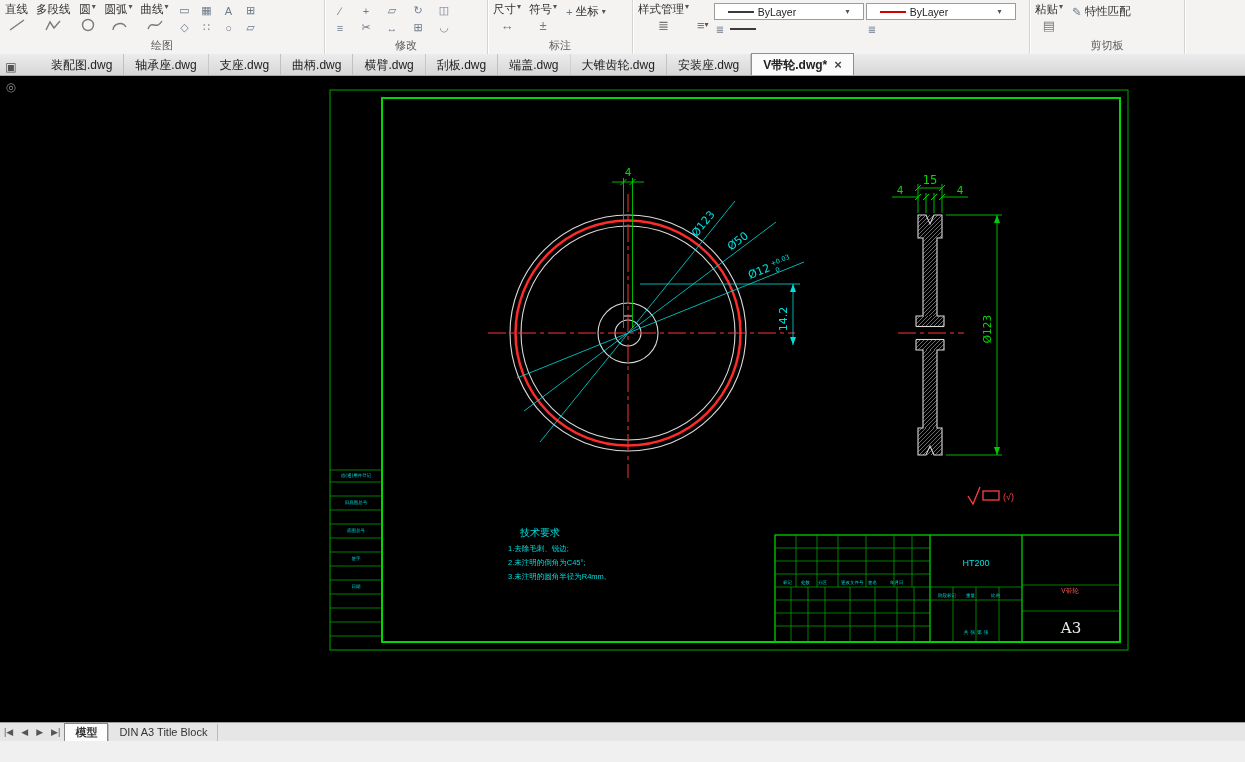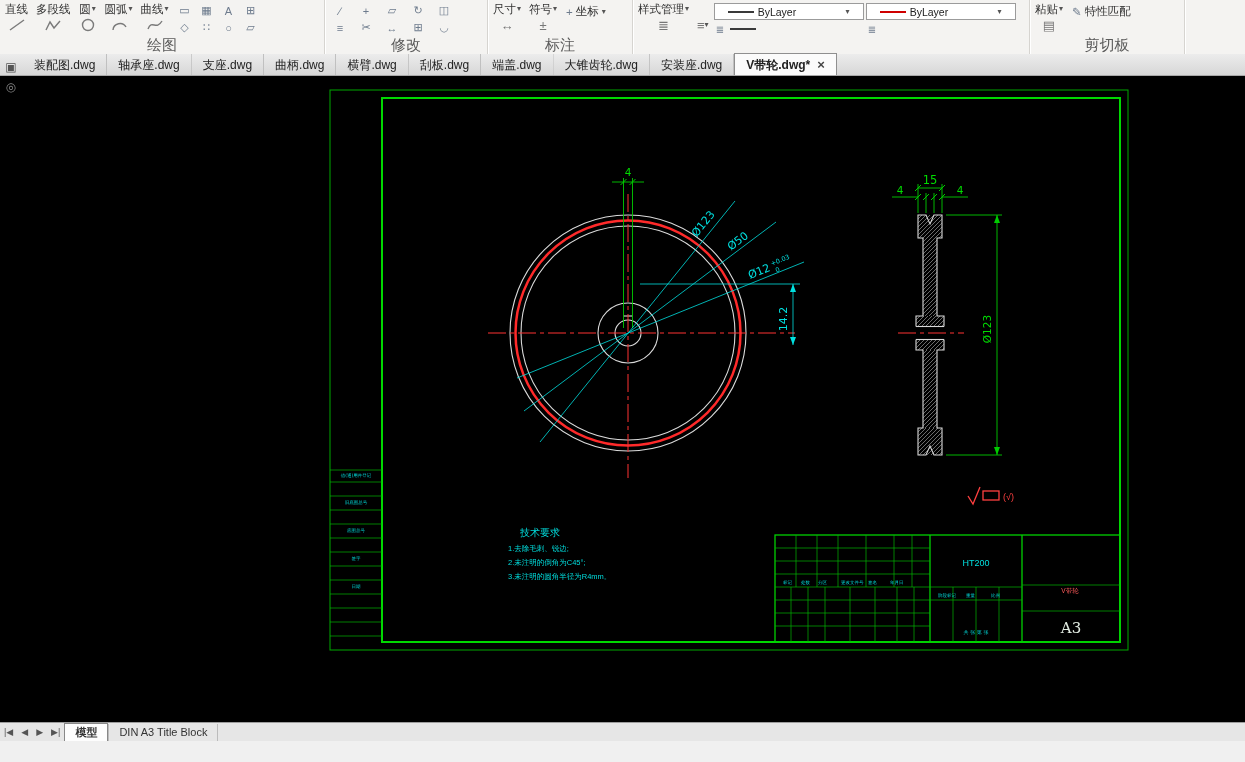--- a/index.html
+++ b/index.html
@@ -1,39 +1,39 @@
 <!DOCTYPE html>
 <html><head>
 <meta charset="utf-8">
 <style>
   html,body{margin:0;padding:0;background:#f0f0f0;font-family:"Liberation Sans",sans-serif;}
   .app{position:relative;width:1245px;height:762px;overflow:hidden;background:#f0f0f0;}
   
   .ribbon{position:absolute;top:0;left:0;width:100%;height:54px;background:#f4f3f1;border-bottom:1px solid #c9c9c9;display:flex;}
   .rpanel{height:54px;border-right:1px solid #d6d4d0;box-shadow:1px 0 0 #ffffff;display:flex;flex-direction:column;flex:0 0 auto;}
   .rcontent{height:37px;display:flex;align-items:flex-start;padding:1px 2px 0 2px;gap:2px;}
-  .rfooter{height:15px;font-size:15px;color:#5a5a5a;text-align:center;line-height:14px;}
+  .rfooter{height:15px;font-size:11px;color:#5a5a5a;text-align:center;line-height:14px;}
   .rbtn{display:flex;flex-direction:column;align-items:center;padding:1px 3px;border-radius:2px;cursor:default;}
-  .rlabel{font-size:11.5px;color:#333;white-space:nowrap;line-height:14px;display:flex;align-items:center;gap:1px;}
+  .rlabel{font-size:11.5px;color:#333;white-space:nowrap;line-height:14px;display:flex;gap:1px;}
   .caret{font-size:8px;color:#555;line-height:10px;}
   .ricon{height:18px;display:flex;align-items:center;justify-content:center;color:#777;font-size:13px;}
   .ic{stroke:#7a7a7a;stroke-width:1.4;fill:none;}
   .sgrid{display:grid;grid-template-columns:repeat(4,22px);grid-auto-rows:17px;margin-top:1px;}
   .sgrid5{display:grid;grid-template-columns:repeat(5,26px);grid-auto-rows:17px;margin-top:1px;}
   .sico{display:flex;align-items:center;justify-content:center;font-size:11px;color:#6d7b8d;border-radius:2px;}
   .rcol{display:flex;flex-direction:column;gap:2px;padding-top:2px;}
   .rbtn-row{display:flex;align-items:center;gap:3px;padding:1px 4px;font-size:11.5px;color:#333;border-radius:2px;}
   .propcol{display:flex;flex-direction:column;gap:2px;padding-top:2px;}
   .lselect{width:122px;height:15px;background:#fff;border:1px solid #9b9b9b;display:flex;align-items:center;gap:4px;padding:0 13px;font-size:10.5px;color:#222;}
   .ltline{width:26px;border-top:2px solid #3a3a3a;height:0;}
   .ltline.red{border-top-color:#cf0000;}
   .lselect .caret{margin-left:auto;}
   .liconrow{display:flex;align-items:center;gap:6px;height:14px;padding-left:2px;color:#6d7b8d;font-size:10px;}
   
-  .tabbar{position:absolute;top:54px;left:0;width:100%;height:22px;background:linear-gradient(#ececec,#d7d7d7);border-bottom:1px solid #a8a8a8;display:flex;align-items:flex-end;padding-left:23px;box-sizing:border-box;}
+  .tabbar{position:absolute;top:54px;left:0;width:100%;height:22px;background:linear-gradient(#ececec,#d7d7d7);border-bottom:1px solid #a8a8a8;display:flex;align-items:flex-end;padding-left:40px;box-sizing:border-box;}
   .dtab{height:21px;line-height:20px;padding:0 11px;font-size:12px;color:#222;border-right:1px solid #c0c0c0;display:flex;align-items:center;white-space:nowrap;clip-path:polygon(0 100%,5px 0,calc(100% - 0px) 0,100% 100%);}
   .dtab.active{background:#fbfbfb;border:1px solid #8f8f8f;border-bottom:none;font-weight:bold;clip-path:none;}
   .tclose{margin-left:7px;color:#444;font-size:13px;line-height:12px;}
   
   .canvas{position:absolute;top:76px;left:0;width:100%;height:646px;background:#000;}
   .cicon{position:absolute;width:16px;height:16px;font-size:12px;display:flex;align-items:center;justify-content:center;z-index:5;}
   
   .gframe{fill:none;stroke:#00a800;stroke-width:1;}
   .gframe2{fill:none;stroke:#00d800;stroke-width:2;}
   .wline{fill:none;stroke:#dadada;stroke-width:1.1;}

